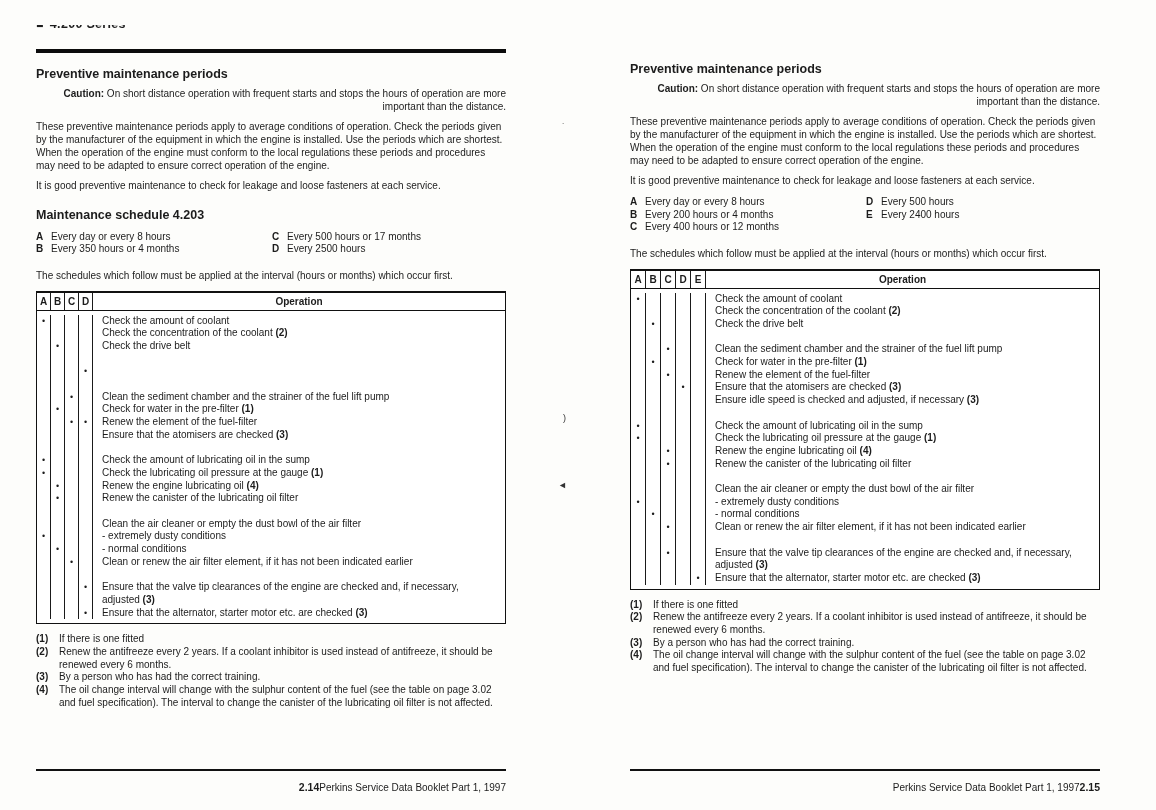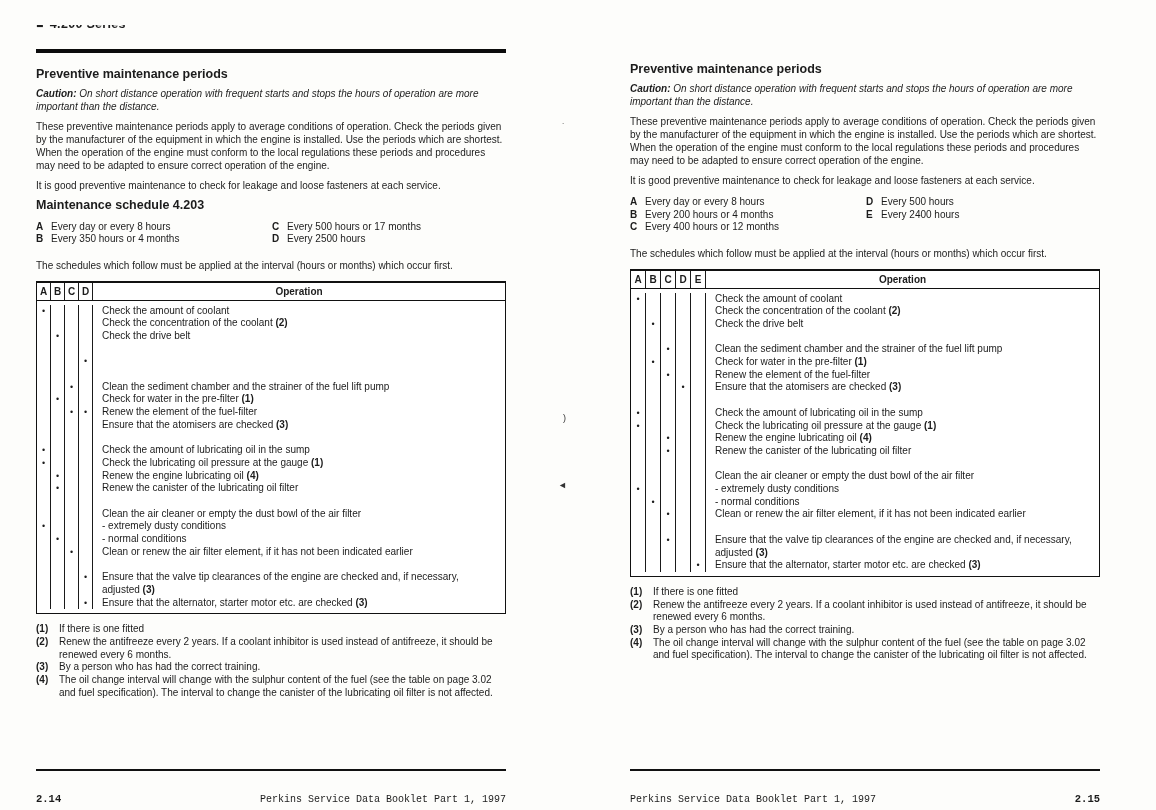--- a/index.html
+++ b/index.html
@@ -16,23 +16,23 @@
 
   
   .clip-header { height:9px; overflow:hidden; margin-top:13px; }
   .clip-header .clip-inner { display:inline-block; transform:translateY(-7px);
     font-weight:bold; font-size:12.5px; letter-spacing:0.3px; }
   .clip-header .sq { display:inline-block; margin-right:6px; }
   .thick-rule { height:3.5px; background:#0c0c0c; margin-top:15px; }
 
   h1.sec { font-size:12.5px; line-height:14px; margin:14px 0 0 0; font-weight:bold; }
   #page-right h1.sec { margin-top:50px; }
-  p.caution { font-style:italic; margin:6px 0 0 0; }
+  p.caution { margin:6px 0 0 0;text-align:right; }
   p.body-par { margin:7px 0 0 0; }
-  h2.sched { font-size:12.5px; line-height:14px; margin:6px 0 0 0; font-weight:bold; }
+  h2.sched { font-size:12.5px; line-height:14px; margin:16px 0 0 0; font-weight:bold; }
 
   .key { display:flex; margin-top:9px; }
   .key-col:first-child { width:236px; flex:none; }
   .key-item { display:flex; line-height:12.5px; }
   .key-letter { width:15px; flex:none; font-weight:bold; }
 
   p.interval { margin:13px 0 0 0; }
 
   
   .mtable { margin-top:9px; border:1.5px solid #111; border-top-width:2px; background:#fff; }
@@ -46,22 +46,22 @@
   .t-line { display:flex; min-height:12.7px; line-height:12.7px; }
   .t-line .t-mark { border-right:1px solid #1a1a1a; }
   .dot { font-size:9px; }
 
   .footnotes { margin-top:9px; }
   .fn-row { display:flex; line-height:12.7px; }
   .fn-label { width:23px; flex:none; font-weight:bold; }
   .fn-text { flex:1; }
 
   .footer { position:absolute; left:0; width:470px; top:757px;
-    border-top:2px solid #111; padding-top:22px;
-    display:flex; justify-content:space-between; font-size:10px;font-family:Liberation Mono, monospace; }
+    border-top:2px solid #111; padding-top:10px;
+    display:flex; justify-content:flex-end; font-size:10px; }
   .page-num { font-weight:bold; font-size:10.5px; }
 
   
   .artifact { position:absolute; font-size:8px; color:#333; line-height:8px; }
   #art-0 { left:562px; top:118px; }
   #art-1 { left:563px; top:414px; font-size:9px; }
   #art-2 { left:558px; top:481px; font-size:9px; }
 </style>
 </head>
 <body>
@@ -403,20 +403,28 @@
           <div class="t-mark"><span class="dot">•</span></div>
           <div class="t-mark"></div>
           <div class="t-op">Ensure that the atomisers are checked <b>(3)</b></div>
         </div>
         <div class="t-line">
           <div class="t-mark"></div>
           <div class="t-mark"></div>
           <div class="t-mark"></div>
           <div class="t-mark"></div>
           <div class="t-mark"></div>
+          <div class="t-op">Ensure idle speed is checked and adjusted, if necessary <b>(3)</b></div>
+        </div>
+        <div class="t-line">
+          <div class="t-mark"></div>
+          <div class="t-mark"></div>
+          <div class="t-mark"></div>
+          <div class="t-mark"></div>
+          <div class="t-mark"></div>
           <div class="t-op"></div>
         </div>
         <div class="t-line">
           <div class="t-mark"><span class="dot">•</span></div>
           <div class="t-mark"></div>
           <div class="t-mark"></div>
           <div class="t-mark"></div>
           <div class="t-mark"></div>
           <div class="t-op">Check the amount of lubricating oil in the sump</div>
         </div>

